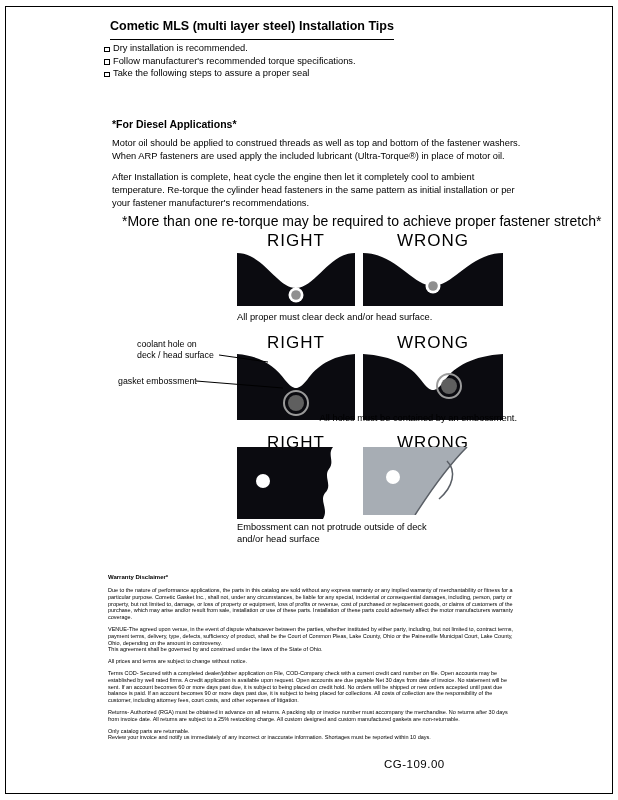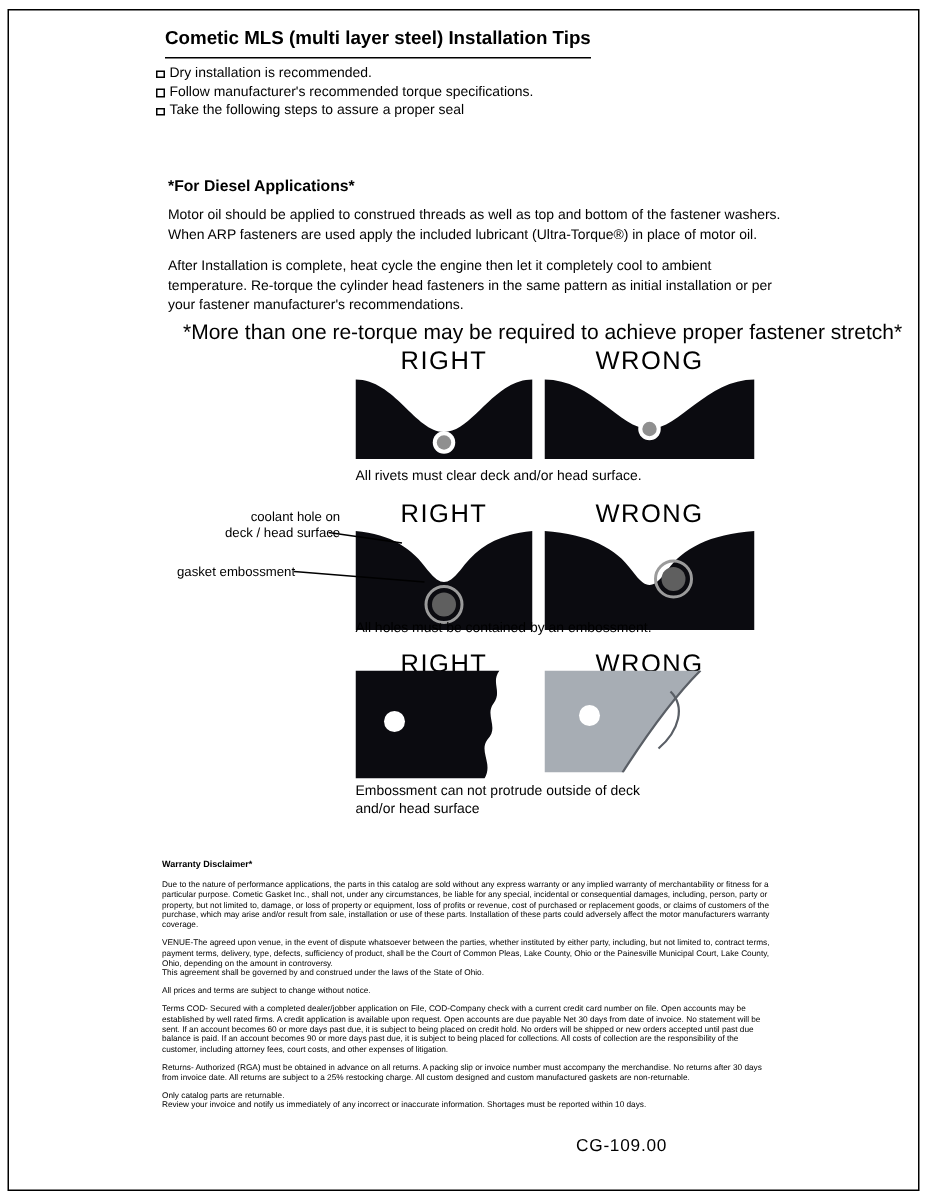--- a/index.html
+++ b/index.html
@@ -69,46 +69,46 @@
     <circle cx="59" cy="49" r="4.8" fill="#8f8f8f"></circle>
   </svg>
 </div>
 <div class="diag" style="left:363px;top:246px;width:140px;height:60px;">
   <svg viewBox="0 0 140 60">
     <path d="M0,7 C32,7 50,40 70,40 C90,40 108,7 140,7 L140,60 L0,60 Z" fill="#0b0b10"></path>
     <circle cx="70" cy="40" r="7.5" fill="#ffffff"></circle>
     <circle cx="70" cy="40" r="4.8" fill="#8f8f8f"></circle>
   </svg>
 </div>
-<div class="caption" style="left:237px;top:311px;width:280px;">All rivets must clear deck and/or head surface.</div>
+<div class="caption" style="left:237px;top:311px;width:280px;">All proper must clear deck and/or head surface.</div>
 
 <div class="dlabel" style="left:237px;top:333px;width:118px;">RIGHT</div>
 <div class="dlabel" style="left:363px;top:333px;width:140px;">WRONG</div>
 
-<div class="callout" style="left:150px;top:339px;text-align:right;">
+<div class="callout" style="left:137px;top:339px;">
   <div>coolant hole on</div>
   <div>deck / head surface</div>
 </div>
 <div class="callout" style="left:118px;top:376px;">gasket embossment</div>
 
 <div class="diag" style="left:237px;top:348px;width:118px;height:72px;">
   <svg viewBox="0 0 118 72">
     <path d="M0,6 C24,8 38,18 48,32 C53,38 56,40 59,40 C62,40 65,38 70,32 C80,18 94,8 118,6 L118,72 L0,72 Z" fill="#0b0b10"></path>
     <circle cx="59" cy="55" r="12" fill="none" stroke="#9b9b9b" stroke-width="2"></circle>
     <circle cx="59" cy="55" r="8" fill="#5f5f5f"></circle>
   </svg>
 </div>
 <div class="diag" style="left:363px;top:348px;width:140px;height:72px;">
   <svg viewBox="0 0 140 72">
     <path d="M0,6 C30,8 48,18 58,32 C64,40 67,42 70,42 C73,42 76,40 82,32 C92,18 110,8 140,6 L140,72 L0,72 Z" fill="#0b0b10"></path>
     <circle cx="86" cy="38" r="12" fill="none" stroke="#9b9b9b" stroke-width="2"></circle>
     <circle cx="86" cy="38" r="8" fill="#5f5f5f"></circle>
   </svg>
 </div>
-<div class="caption" style="left:237px;top:412px;width:280px;">All holes must be contained by an embossment.</div>
+<div class="caption" style="left:237px;top:412px;width:280px;text-align:right;">All holes must be contained by an embossment.</div>
 
 <div class="dlabel" style="left:237px;top:433px;width:118px;">RIGHT</div>
 <div class="dlabel" style="left:363px;top:433px;width:140px;">WRONG</div>
 
 <div class="diag" style="left:237px;top:447px;width:118px;height:72px;">
   <svg viewBox="0 0 118 72">
     <path d="M0,0 L96,0 C90,8 98,14 92,22 C86,30 96,38 88,46 C82,54 92,62 86,72 L0,72 Z" fill="#0b0b10"></path>
     <circle cx="26" cy="34" r="7" fill="#ffffff"></circle>
   </svg>
 </div>

